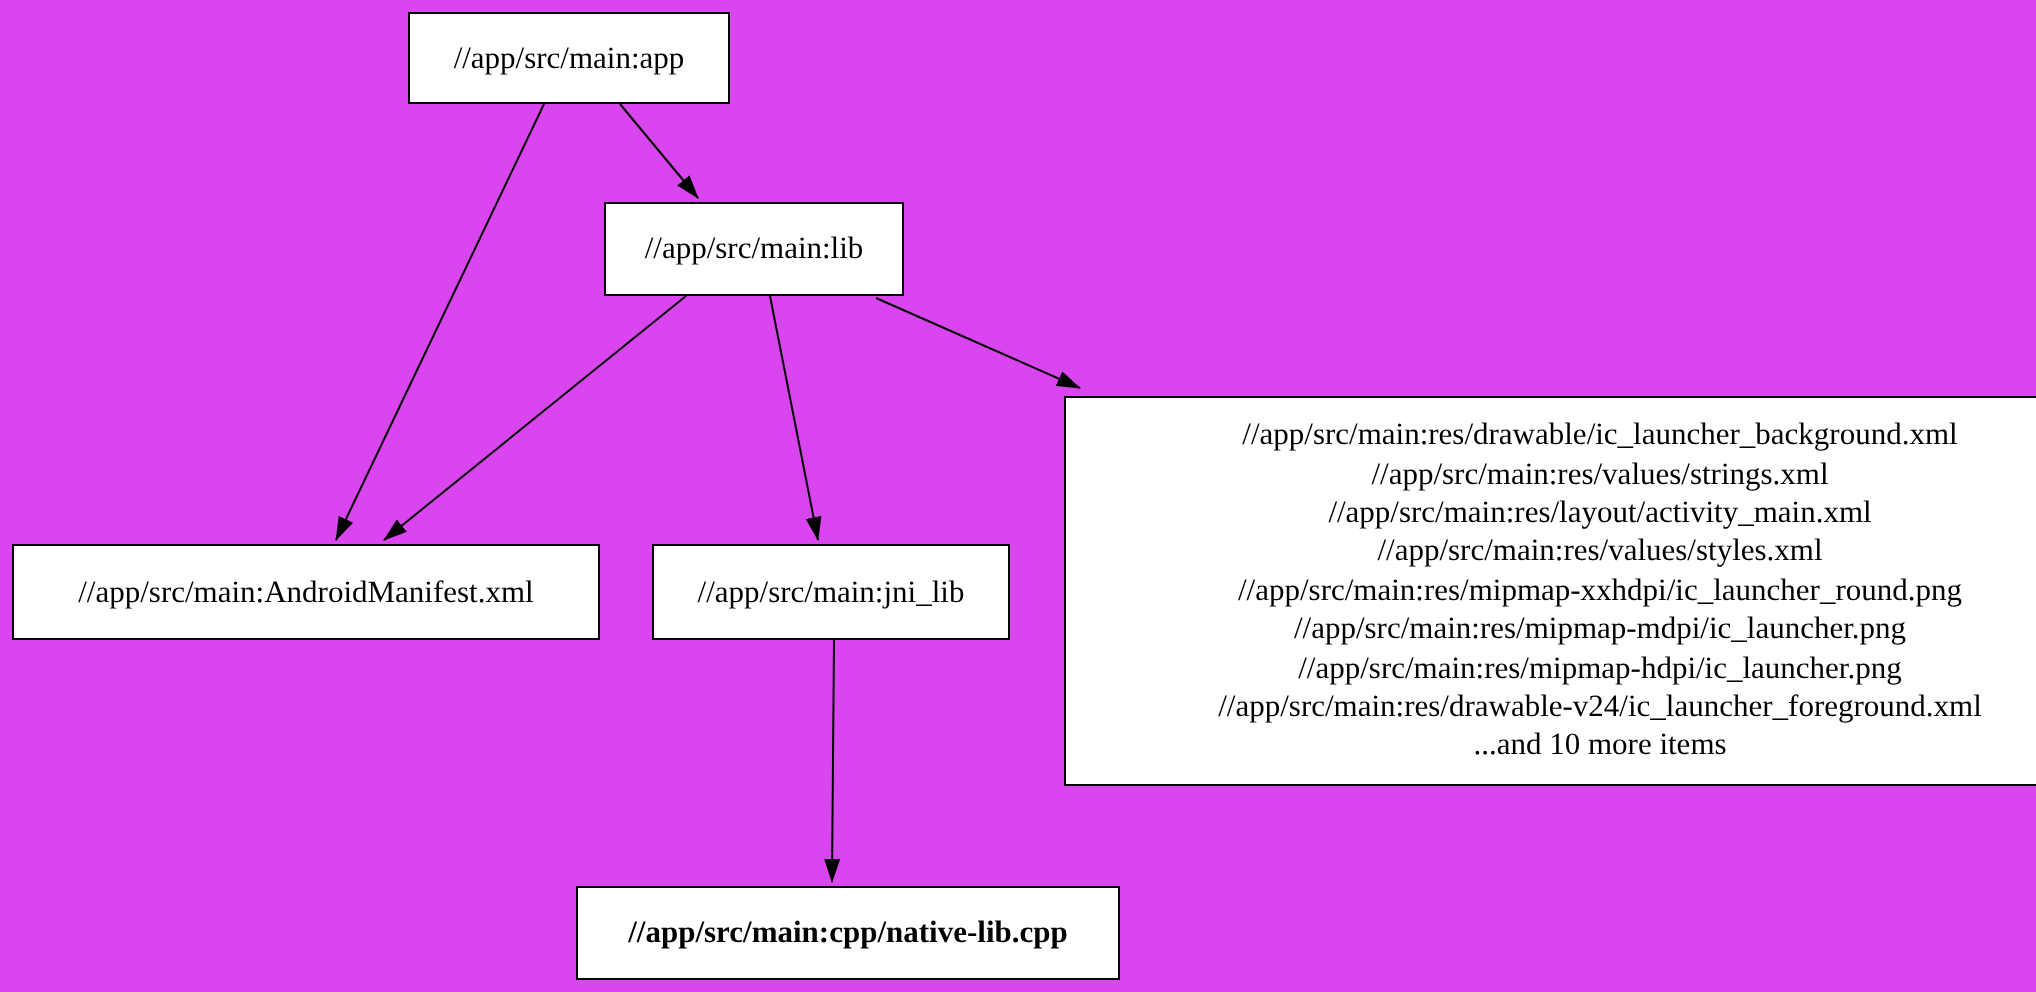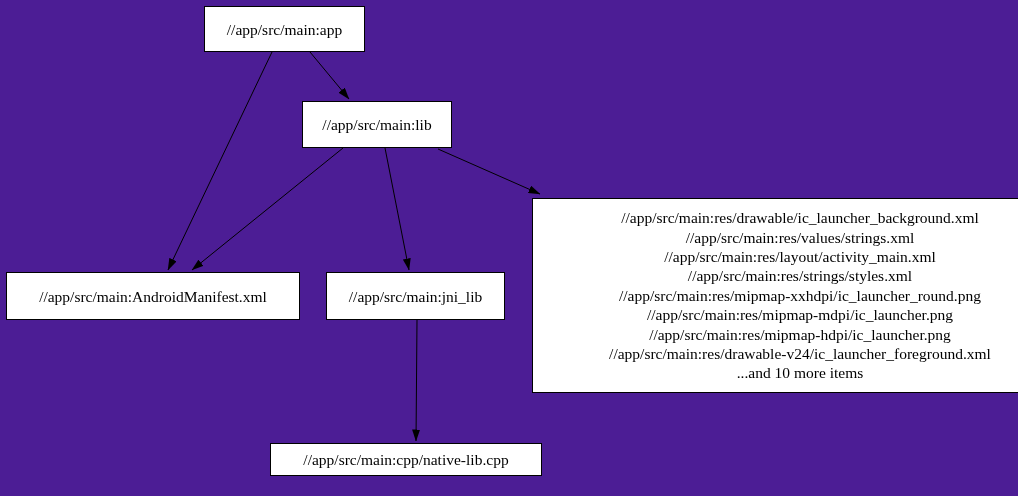--- a/index.html
+++ b/index.html
@@ -4,21 +4,21 @@
 <style>
   html, body {
     margin: 0;
     padding: 0;
     background: #ffffff;
   }
   #canvas {
     position: relative;
     width: 1018px;
     height: 496px;
-    background: #4c1d95;
+    background: #d946ef;
     font-family: "Liberation Serif", "DejaVu Serif", serif;
     color: #000000;
     overflow: hidden;
   }
   #edges {
     position: absolute;
     left: 0;
     top: 0;
     width: 1018px;
     height: 496px;
@@ -41,21 +41,21 @@
     justify-content: center;
   }
   .node.multiline .res-line {
     line-height: 19.4px;
   }
   #node-app       { left: 204px; top: 6px;   width: 161px; height: 46px; }
   #node-lib       { left: 302px; top: 101px; width: 150px; height: 47px; }
   #node-manifest  { left: 6px;   top: 272px; width: 294px; height: 48px; align-items: center; }
   #node-jni-lib   { left: 326px; top: 272px; width: 179px; height: 48px; justify-content: center; }
   #node-resources { left: 532px; top: 198px; width: 536px; height: 195px; }
-  #node-cpp       { left: 270px; top: 443px; width: 272px; height: 33px; }
+  #node-cpp       { left: 288px; top: 443px; width: 272px; height: 47px; font-weight: bold; }
   line.edge {
     stroke: #000000;
     stroke-width: 1;
   }
 </style>
 </head>
 <body>
 
 <div id="canvas">
 
@@ -86,21 +86,21 @@
   </div>
 
   <div class="node" id="node-jni-lib">
     <span>//app/src/main:jni_lib</span>
   </div>
 
   <div class="node multiline" id="node-resources">
     <div class="res-line">//app/src/main:res/drawable/ic_launcher_background.xml</div>
     <div class="res-line">//app/src/main:res/values/strings.xml</div>
     <div class="res-line">//app/src/main:res/layout/activity_main.xml</div>
-    <div class="res-line">//app/src/main:res/strings/styles.xml</div>
+    <div class="res-line">//app/src/main:res/values/styles.xml</div>
     <div class="res-line">//app/src/main:res/mipmap-xxhdpi/ic_launcher_round.png</div>
     <div class="res-line">//app/src/main:res/mipmap-mdpi/ic_launcher.png</div>
     <div class="res-line">//app/src/main:res/mipmap-hdpi/ic_launcher.png</div>
     <div class="res-line">//app/src/main:res/drawable-v24/ic_launcher_foreground.xml</div>
     <div class="res-line">...and 10 more items</div>
   </div>
 
   <div class="node" id="node-cpp">
     <span>//app/src/main:cpp/native-lib.cpp</span>
   </div>

